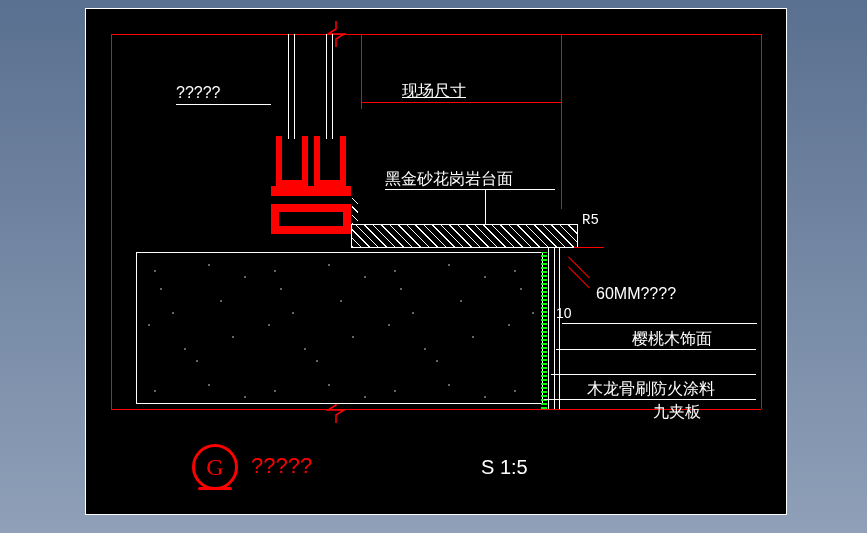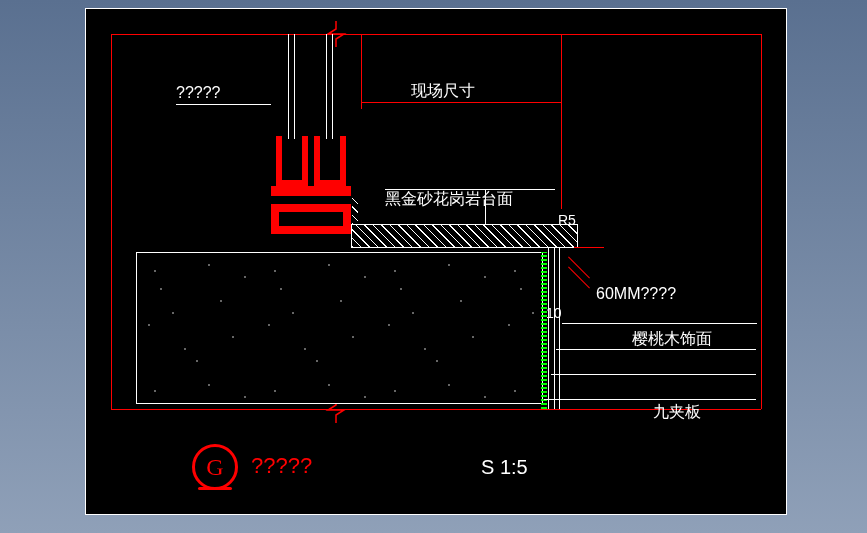--- a/index.html
+++ b/index.html
@@ -115,52 +115,53 @@
   <div class="el redoutline" style="left:190px; top:127px; width:32px; height:50px; border-top:none;"></div>
   <div class="el redoutline" style="left:228px; top:127px; width:32px; height:50px; border-top:none;"></div>
 
   <div class="el redsolid" style="left:185px; top:177px; width:80px; height:10px;"></div>
 
   <div class="el redoutline" style="left:185px; top:195px; width:80px; height:30px; border-width:8px;"></div>
 
   <div class="el red-line" style="left:275px; top:93px; width:200px; height:1px;"></div>
   <div class="el red-line" style="left:275px; top:25px; width:1px; height:75px;"></div>
   <div class="el red-line" style="left:475px; top:25px; width:1px; height:175px;"></div>
-  <div class="el text-white" style="left:325px; top:72px;">现场尺寸</div>
+  <div class="el text-white" style="left:316px; top:72px;text-decoration:underline;">现场尺寸</div>
 
   <div class="el text-white" style="left:90px; top:75px;">?????</div>
   <div class="el white-line" style="left:90px; top:95px; width:95px; height:1px;"></div>
 
   <div class="el hatch-45" style="left:265px; top:215px; width:225px; height:22px; border:1px solid #fff;"></div>
 
   <div class="el hatch-45" style="left:266px; top:187px; width:6px; height:28px;"></div>
 
-  <div class="el text-white" style="left:299px; top:160px;margin-top:20px;">黑金砂花岗岩台面</div>
+  <div class="el text-white" style="left:299px; top:160px;">黑金砂花岗岩台面</div>
   <div class="el white-line" style="left:299px; top:180px; width:170px; height:1px;"></div>
   <div class="el white-line" style="left:399px; top:180px; width:1px; height:35px;"></div>
 
-  <div class="el text-white" style="left:472px; top:203px; font-size:14px;">R5</div>
+  <div class="el text-white" style="left:496px; top:203px; font-size:14px;font-family:Liberation Mono, monospace;">R5</div>
 
   <div class="el concrete" style="left:50px; top:243px; width:405px; height:150px;"></div>
 
   <div class="el" style="left:455px; top:243px; width:6px; height:157px; background: repeating-linear-gradient(0deg,#0f0 0,#0f0 2px,transparent 2px,transparent 4px);"></div>
   <div class="el white-line" style="left:462px; top:238px; width:1px; height:162px;"></div>
   <div class="el white-line" style="left:468px; top:238px; width:1px; height:162px;"></div>
   <div class="el white-line" style="left:473px; top:238px; width:1px; height:162px;"></div>
 
-  <div class="el text-white" style="left:460px; top:296px; font-size:14px;">10</div>
+  <div class="el text-white" style="left:470px; top:296px; font-size:14px;">10</div>
   <div class="el text-white" style="left:510px; top:276px;">60MM????</div>
   <div class="el white-line" style="left:476px; top:314px; width:195px; height:1px;"></div>
 
   <div class="el text-white" style="left:546px; top:320px;">樱桃木饰面</div>
   <div class="el white-line" style="left:470px; top:340px; width:200px; height:1px;"></div>
 
   <div class="el text-white" style="left:567px; top:345px;margin-top:48px;">九夹板</div>
   <div class="el white-line" style="left:465px; top:365px; width:205px; height:1px;"></div>
 
+  <div class="el text-white" style="left:501px; top:370px;">木龙骨刷防火涂料</div>
   <div class="el white-line" style="left:458px; top:390px; width:212px; height:1px;"></div>
 
   <div class="el red-line" style="left:488px; top:238px; width:30px; height:1px;"></div>
   <div class="el red-line" style="left:478px; top:258px; width:30px; height:1px; transform:rotate(45deg);"></div>
   <div class="el red-line" style="left:478px; top:268px; width:30px; height:1px; transform:rotate(45deg);"></div>
 
   <div class="el circle-g" style="left:106px; top:435px;">
     <span>G</span>
   </div>
   <div class="el text-red" style="left:165px; top:444px;">?????</div>

